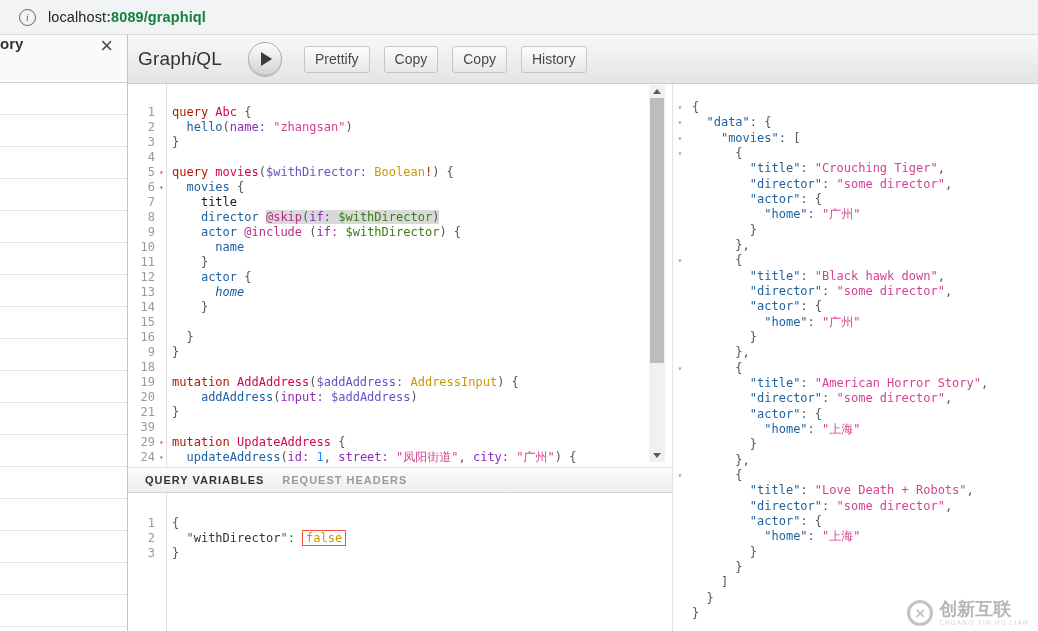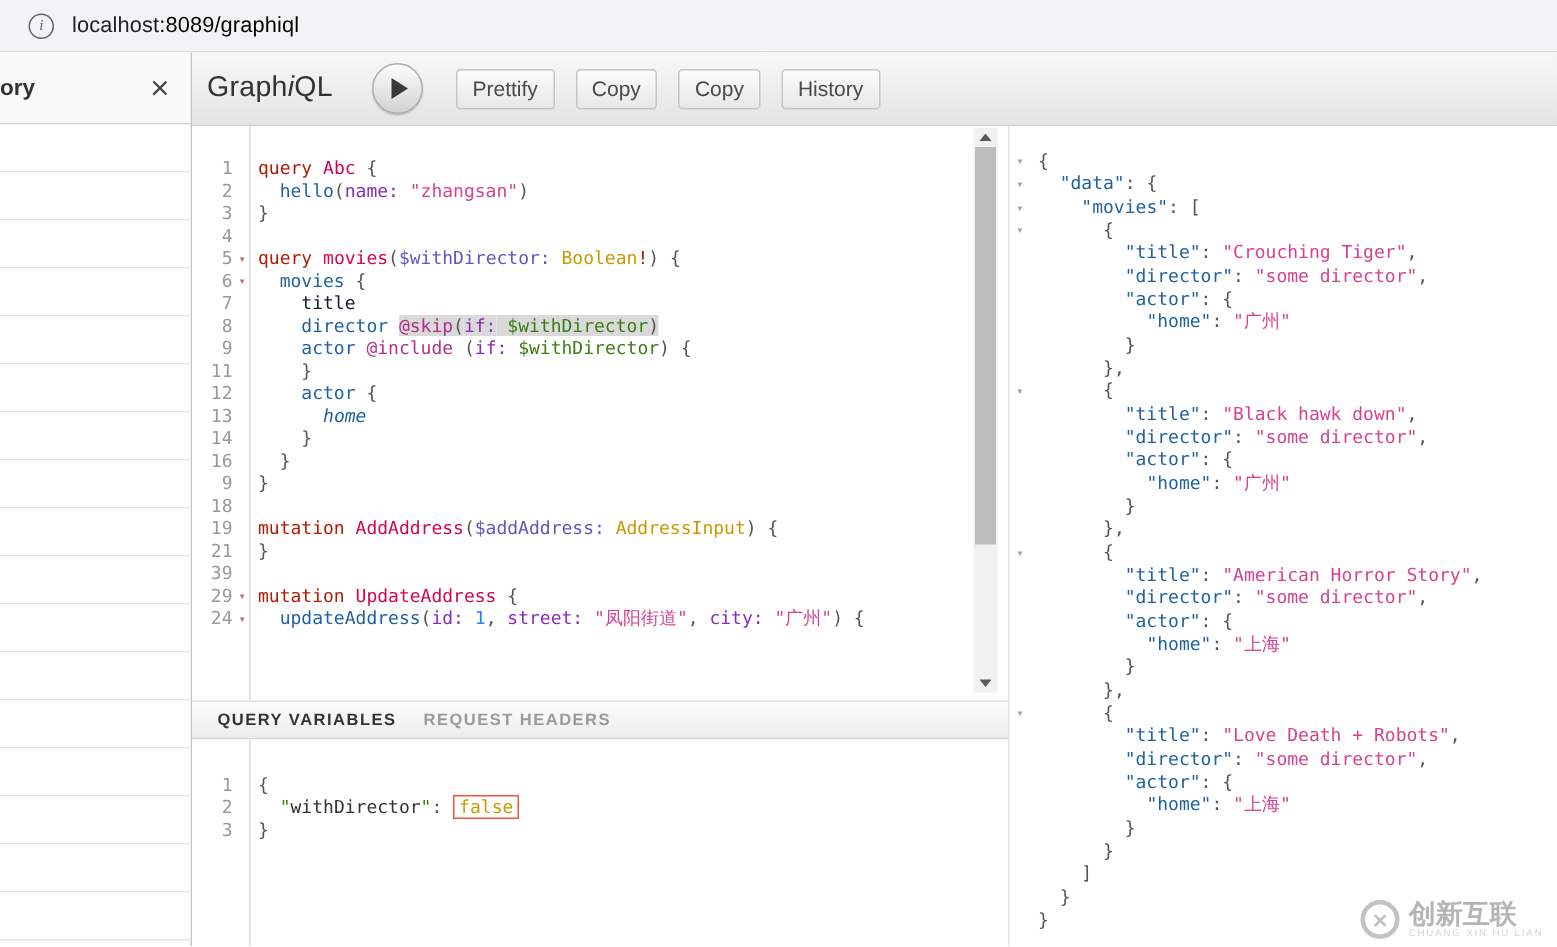--- a/index.html
+++ b/index.html
@@ -7,27 +7,27 @@
           font-family:"Liberation Sans",sans-serif;-webkit-font-smoothing:antialiased;}
 
   
   .browser-bar{position:absolute;left:0;top:0;width:100%;height:35px;background:#f1f3f4;
                border-bottom:1px solid #d8dadd;display:flex;align-items:center;box-sizing:border-box;}
   .info-icon{width:15px;height:15px;border:1.5px solid #5f6368;border-radius:50%;margin-left:19px;
              display:flex;align-items:center;justify-content:center;color:#5f6368;
              font-size:10px;font-style:italic;font-family:"Liberation Serif",serif;flex:none;}
   .url{margin-left:12px;font-size:14.5px;letter-spacing:.1px;white-space:pre;}
   .url .host{color:#202124;}
-  .url .rest{color:#000000;}
+  .url .rest{color:#15803d;font-weight:bold;}
 
   
   .sidebar{position:absolute;left:0;top:35px;width:127px;height:596px;background:#fff;
            border-right:1px solid #c4c4c4;box-sizing:content-box;}
   .sidebar-header{height:48px;background:#fafafa;border-bottom:1px solid #cfcfcf;
-                  display:flex;align-items:center;justify-content:space-between;box-sizing:border-box;}
+                  display:flex;align-items:flex-start;justify-content:space-between;box-sizing:border-box;}
   .sidebar-title{font-weight:bold;font-size:15px;color:#333;margin-left:0;}
   .sidebar-close{font-size:22px;font-weight:300;color:#4a4a4a;margin-right:14px;line-height:1;cursor:pointer;}
   .history-row{height:31px;border-bottom:1px solid #e4e4e4;background:#fff;}
 
   
   .topbar{position:absolute;left:128px;top:35px;width:910px;height:49px;box-sizing:border-box;
           background:linear-gradient(#f8f8f8,#e4e4e4);border-bottom:1px solid #d0d0d0;
           display:flex;align-items:center;}
   .logo{margin-left:10px;font-size:19px;color:#333;letter-spacing:.2px;}
   .logo .it{font-style:italic;}
@@ -176,58 +176,73 @@
         <span class="ln">8</span>
         <span class="fold gfold"></span>
         <span class="cm-code"><span style="color: rgb(20, 24, 35);">    </span><span style="color: rgb(31, 97, 160);">director</span><span style="color: rgb(20, 24, 35);"> </span><span style="color: rgb(179, 48, 134); background: rgb(217, 217, 217);">@skip</span><span style="color: rgb(85, 85, 85); background: rgb(217, 217, 217);">(</span><span style="color: rgb(139, 43, 185); background: rgb(217, 217, 217);">if:</span><span style="color: rgb(20, 24, 35); background: rgb(217, 217, 217);"> </span><span style="color: rgb(57, 125, 19); background: rgb(217, 217, 217);">$withDirector</span><span style="color: rgb(85, 85, 85); background: rgb(217, 217, 217);">)</span></span>
       </div>
       <div class="cm-row">
         <span class="ln">9</span>
         <span class="fold gfold"></span>
         <span class="cm-code"><span style="color: rgb(20, 24, 35);">    </span><span style="color: rgb(31, 97, 160);">actor</span><span style="color: rgb(20, 24, 35);"> </span><span style="color: rgb(179, 48, 134);">@include</span><span style="color: rgb(20, 24, 35);"> </span><span style="color: rgb(85, 85, 85);">(</span><span style="color: rgb(139, 43, 185);">if:</span><span style="color: rgb(20, 24, 35);"> </span><span style="color: rgb(57, 125, 19);">$withDirector</span><span style="color: rgb(85, 85, 85);">) {</span></span>
       </div>
       <div class="cm-row">
+        <span class="ln">10</span>
+        <span class="fold gfold"></span>
+        <span class="cm-code"><span style="color: rgb(20, 24, 35);">      </span><span style="color: rgb(31, 97, 160);">name</span></span>
+      </div>
+      <div class="cm-row">
         <span class="ln">11</span>
         <span class="fold gfold"></span>
         <span class="cm-code"><span style="color: rgb(20, 24, 35);">    </span><span style="color: rgb(85, 85, 85);">}</span></span>
       </div>
       <div class="cm-row">
         <span class="ln">12</span>
         <span class="fold gfold"></span>
         <span class="cm-code"><span style="color: rgb(20, 24, 35);">    </span><span style="color: rgb(31, 97, 160);">actor</span><span style="color: rgb(85, 85, 85);"> {</span></span>
       </div>
       <div class="cm-row">
         <span class="ln">13</span>
         <span class="fold gfold"></span>
         <span class="cm-code"><span style="color: rgb(20, 24, 35);">      </span><span style="color: rgb(31, 97, 160); font-style: italic;">home</span></span>
       </div>
       <div class="cm-row">
         <span class="ln">14</span>
         <span class="fold gfold"></span>
         <span class="cm-code"><span style="color: rgb(20, 24, 35);">    </span><span style="color: rgb(85, 85, 85);">}</span></span>
       </div>
       <div class="cm-row">
+        <span class="ln">15</span>
+        <span class="fold gfold"></span>
+        <span class="cm-code"></span>
+      </div>
+      <div class="cm-row">
         <span class="ln">16</span>
         <span class="fold gfold"></span>
         <span class="cm-code"><span style="color: rgb(20, 24, 35);">  </span><span style="color: rgb(85, 85, 85);">}</span></span>
       </div>
       <div class="cm-row">
         <span class="ln">9</span>
         <span class="fold gfold"></span>
         <span class="cm-code"><span style="color: rgb(85, 85, 85);">}</span></span>
       </div>
       <div class="cm-row">
         <span class="ln">18</span>
         <span class="fold gfold"></span>
         <span class="cm-code"></span>
       </div>
       <div class="cm-row">
         <span class="ln">19</span>
         <span class="fold gfold"></span>
         <span class="cm-code"><span style="color: rgb(177, 26, 4);">mutation</span><span style="color: rgb(20, 24, 35);"> </span><span style="color: rgb(210, 5, 78);">AddAddress</span><span style="color: rgb(85, 85, 85);">(</span><span style="color: rgb(106, 81, 194);">$addAddress:</span><span style="color: rgb(20, 24, 35);"> </span><span style="color: rgb(202, 152, 0);">AddressInput</span><span style="color: rgb(85, 85, 85);">) {</span></span>
+      </div>
+      <div class="cm-row">
+        <span class="ln">20</span>
+        <span class="fold gfold"></span>
+        <span class="cm-code"><span style="color: rgb(20, 24, 35);">    </span><span style="color: rgb(31, 97, 160);">addAddress</span><span style="color: rgb(85, 85, 85);">(</span><span style="color: rgb(139, 43, 185);">input:</span><span style="color: rgb(20, 24, 35);"> </span><span style="color: rgb(106, 81, 194);">$addAddress</span><span style="color: rgb(85, 85, 85);">)</span></span>
       </div>
       <div class="cm-row">
         <span class="ln">21</span>
         <span class="fold gfold"></span>
         <span class="cm-code"><span style="color: rgb(85, 85, 85);">}</span></span>
       </div>
       <div class="cm-row">
         <span class="ln">39</span>
         <span class="fold gfold"></span>
         <span class="cm-code"></span>

